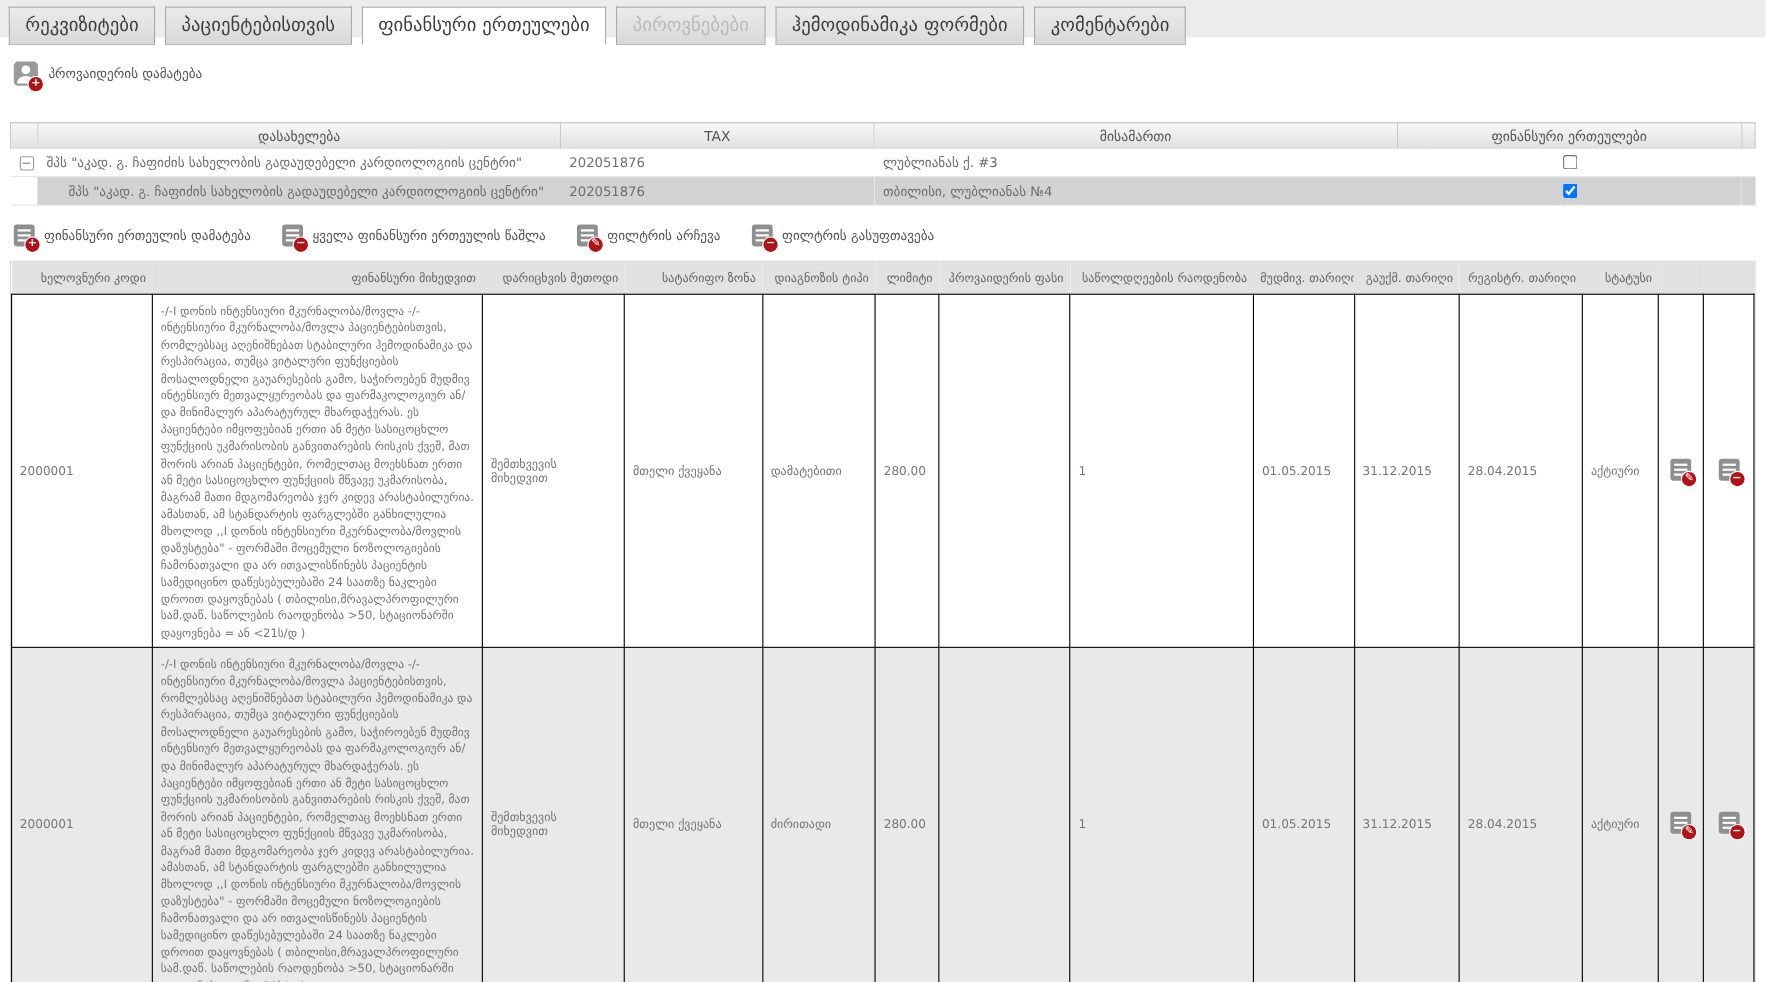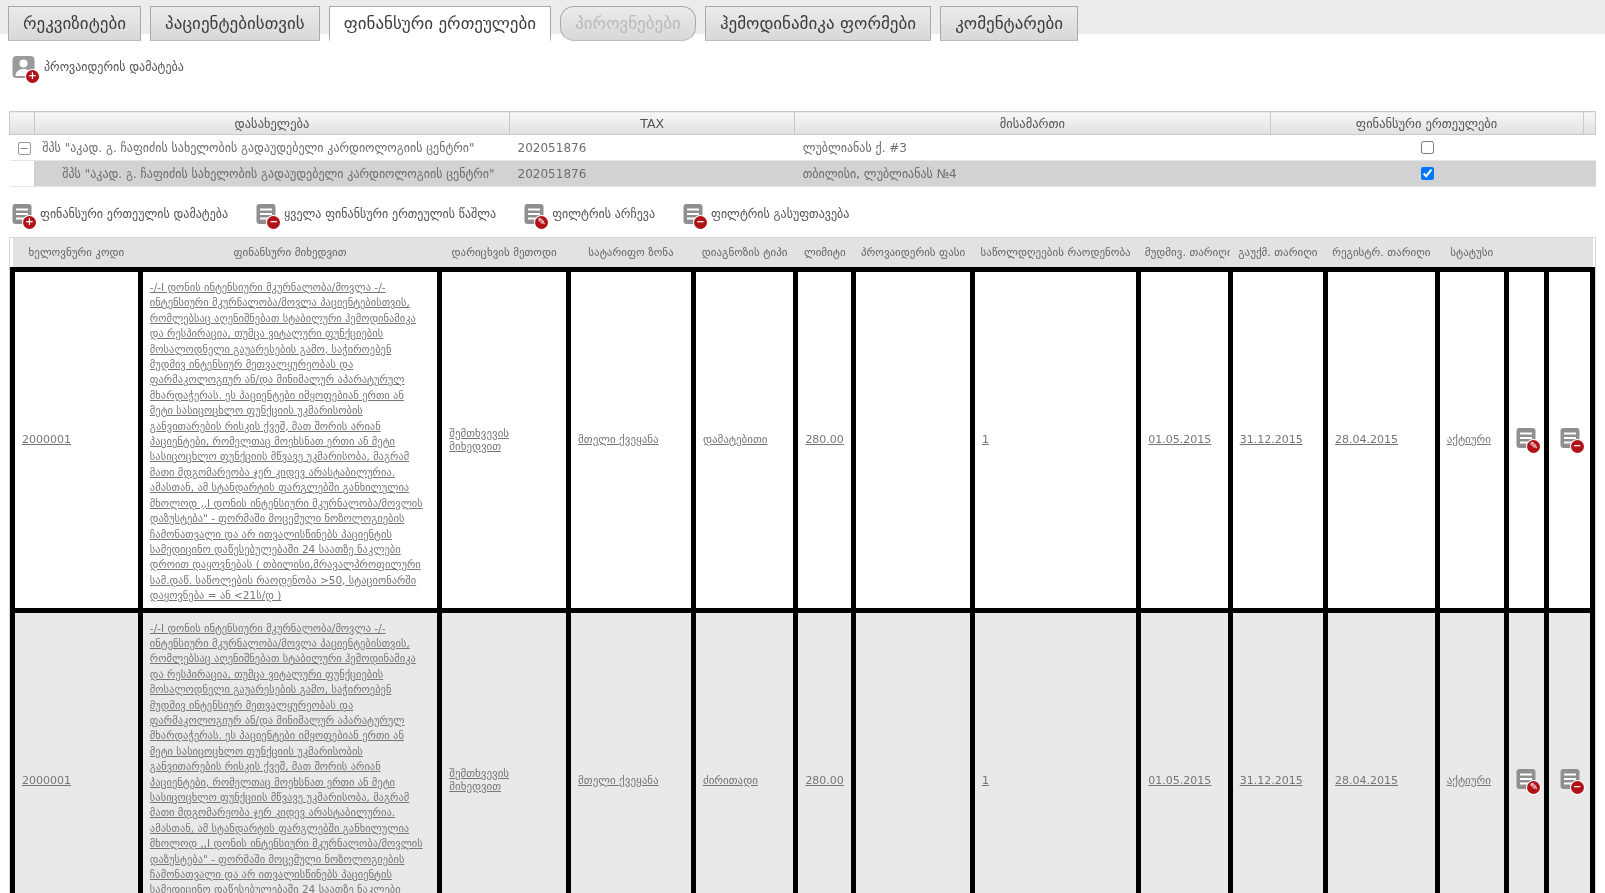--- a/index.html
+++ b/index.html
@@ -14,21 +14,21 @@
   .tabbar { background:#ececec; padding:6px 0 0 4px; height:34px; white-space:nowrap; }
   .tab {
     display:inline-block; vertical-align:bottom;
     padding:6px 14px 7px; margin-left:4px;
     font-size:17px; color:#3d3d3d;
     background:linear-gradient(#ebebeb,#d8d8d8);
     border:1px solid #a9a9a9; border-bottom-color:#bdbdbd;
     cursor:pointer;
   }
   .tab.active { background:#ffffff; border-bottom-color:#ffffff; }
-  .tab.disabled { color:#b9b9b9; cursor:default;border-radius:14px; }
+  .tab.disabled { color:#b9b9b9; cursor:default; }
 
   
   .action-row { display:flex; align-items:center; gap:9px; margin:21px 0 10px 12px; font-size:12px; color:#555; cursor:pointer; width:max-content; }
   .icon-wrap { position:relative; width:23px; height:24px; flex:0 0 auto; }
   .badge {
     position:absolute; right:-4px; bottom:-4px;
     width:13px; height:13px; border-radius:50%;
     background:#b01218; color:#fff;
     font-size:10px; font-weight:bold; line-height:12px; text-align:center;
     box-shadow:0 0 0 1px #fff;
@@ -60,26 +60,26 @@
   .toolbar { display:flex; align-items:center; gap:28px; margin:16px 0 12px 12px; font-size:12px; color:#555; }
   .tool { display:flex; align-items:center; gap:8px; cursor:pointer; }
   .doc-wrap { position:relative; width:20px; height:22px; flex:0 0 auto; }
 
   
   .grid { margin-left:9px; width:1587px; border:1px solid #d6d6d6; }
   .group-hint { background:#eaeaea; border-bottom:2px solid #f7f7f7; padding:10px 11px; font-size:11px; color:#8d8d8d; }
   .t2 { width:100%; table-layout:fixed; font-size:11px; }
   .t2 thead th {
     background:#e2e2e2; font-weight:normal; color:#666;
-    text-align:center; padding:8px 6px; font-size:11px;
+    text-align:right; padding:8px 6px; font-size:11px;
     overflow:hidden; white-space:nowrap; cursor:pointer;
   }
   .t2 tbody td {
-    border:5px solid #000000; background:#fff;
-    vertical-align:middle; padding:4px 7px; color:#767676;text-decoration:underline;
+    border:1px solid #000000; background:#fff;
+    vertical-align:middle; padding:4px 7px; color:#767676;
   }
   .t2 tbody tr.alt td { background:#e9e9e9; }
   .t2 td.desc { vertical-align:top; padding-top:8px; }
   .t2 td.desc .desc-text { line-height:15.4px; font-size:10.5px; }
   .t2 td.icon-cell { text-align:center; padding:4px 2px; }
   .row-btn { display:inline-block; position:relative; width:20px; height:22px; cursor:pointer; }
 
   svg { display:block; }
 </style>
 </head>

